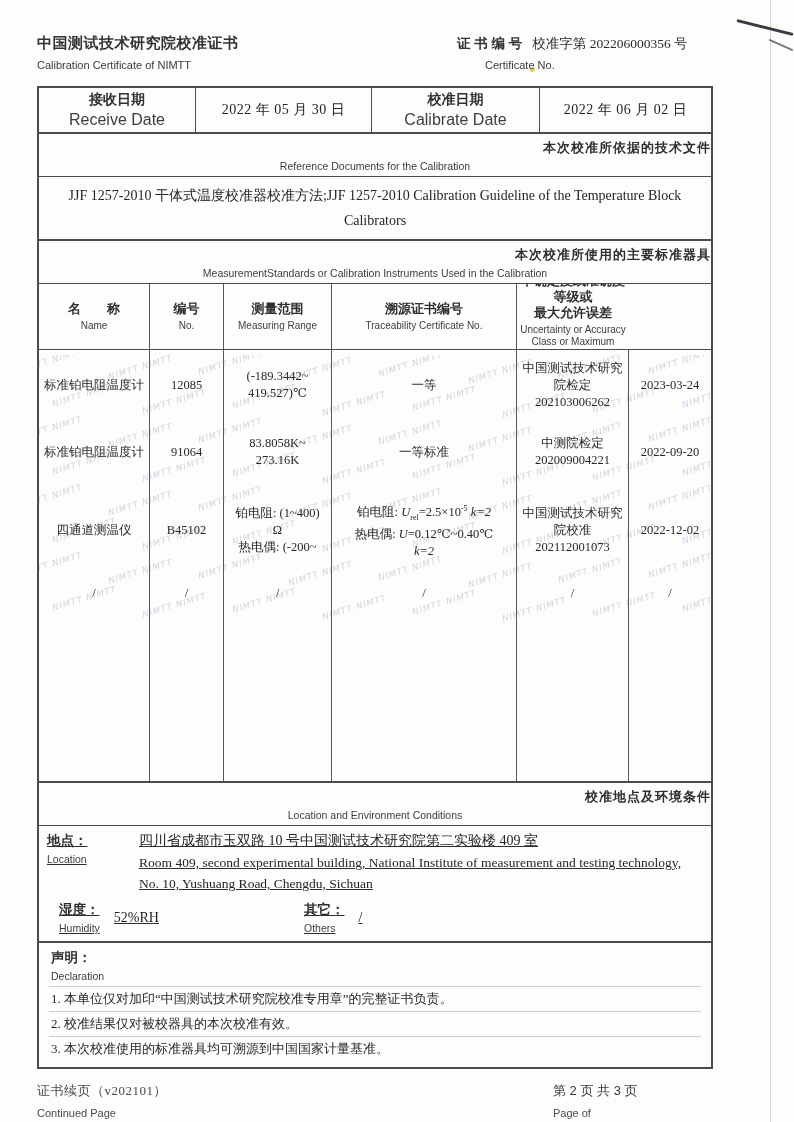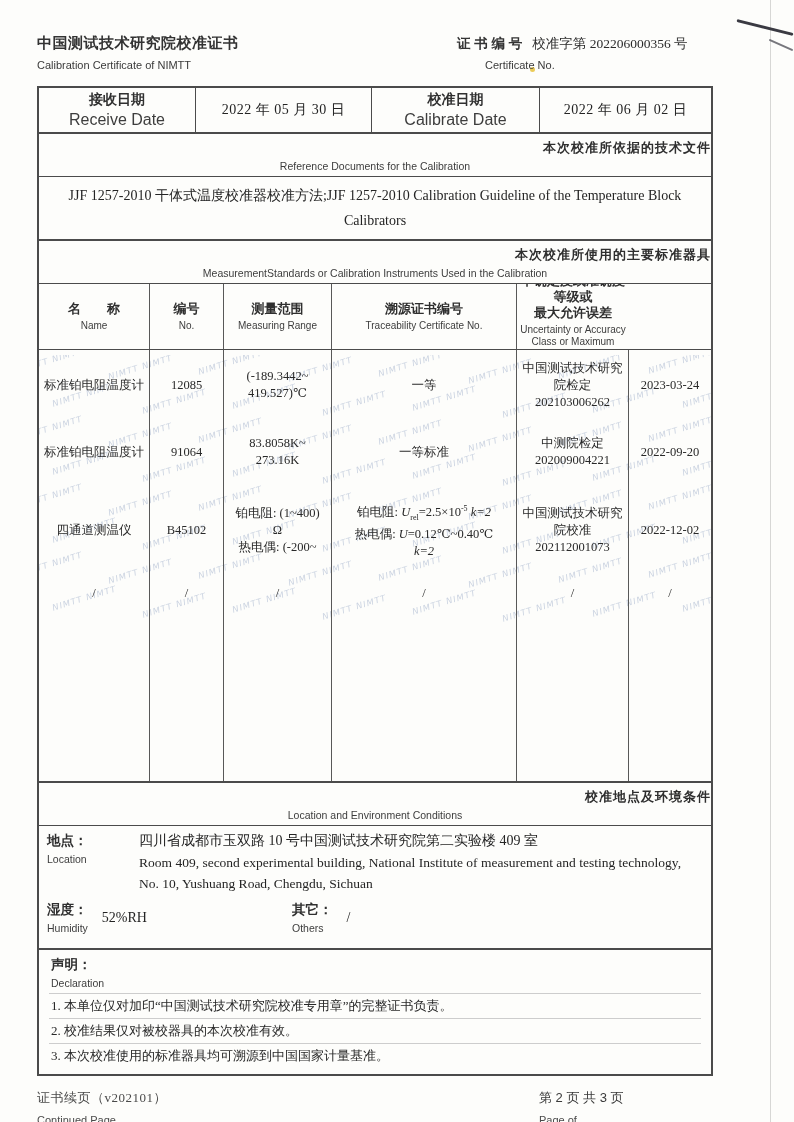--- a/index.html
+++ b/index.html
@@ -53,43 +53,43 @@
   .std-row.r1 { height:70px; } .std-row.r2 { height:64px; } .std-row.r3 { height:92px; }
   .std-row.r4 { height:34px; } .std-row.rfill { flex:1; }
   .std-row .c { font-size:12.5px; line-height:17px; color:#282828; }
   .trace { font-size:12px; line-height:16px; }
   .due { white-space:nowrap; font-size:12.5px; }
   .slash { font-size:13px; color:#333; }
   .unc-line i { font-style:italic; }
   sub { font-size:8px; } sup { font-size:8px; }
 
   
-  .loc-content { padding:4px 0 8px 0; }
+  .loc-content { padding:4px 0 1px 0;text-decoration:underline; }
   .loc-row { display:flex; padding:2px 8px 4px 8px; }
   .loc-label { width:92px; flex:none; }
   .lab-zh { font-family:"Liberation Sans","DejaVu Sans",sans-serif; font-size:13.5px; font-weight:bold; color:#2f2f2f; }
   .lab-en { font-family:"Liberation Sans","DejaVu Sans",sans-serif; font-size:10.5px; color:#3d3d3d; margin-top:3px; }
   .addr-zh { font-size:14px; color:#242424; }
   .addr-en { font-size:13.5px; color:#242424; line-height:21px; margin-top:2px; max-width:560px; }
   .env-row { display:flex; padding:3px 8px 6px 8px; }
   .env-g { display:flex; align-items:center; }
-  .env-g1 { width:263px; } .env-g2 { width:245px; } .env-g3 { flex:1; }
+  .env-g1 { width:263px; } .env-g2 { width:245px;margin-left:12px; } .env-g3 { flex:1; }
   .env-lab { margin-right:14px; }
   .env-val { font-size:14px; color:#242424; }
 
   
   .decl { padding:4px 10px 6px 10px; }
   .decl-item { border-top:1px solid #cdcdcd; padding:3px 0 3px 2px; font-size:13px; color:#282828; }
   .decl-head { padding:2px 0 4px 2px; }
 
   
   .doc-footer { position:relative; margin-top:13px; height:52px; }
   .foot-left-zh { font-size:13px; color:#4a4a4a; letter-spacing:.5px; }
   .foot-left-en { font-family:"Liberation Sans","DejaVu Sans",sans-serif; font-size:11px; color:#4a4a4a; margin-top:7px; }
-  .foot-right { position:absolute; left:502px; top:0; }
+  .foot-right { position:absolute; left:516px; top:0; }
   .foot-right-zh { font-family:"Liberation Sans","DejaVu Sans",sans-serif; font-size:13px; color:#3a3a3a; }
   .foot-right-en { font-family:"Liberation Sans","DejaVu Sans",sans-serif; font-size:11px; color:#4a4a4a; margin-top:7px; }
 
   
   .scan-line-right { position:absolute; left:770px; top:0; width:1px; height:1122px; background:#d7d7d5; }
   .corner-stroke1 { position:absolute; left:736px; top:26px; width:58px; height:3px; background:#3a3a42; transform:rotate(14deg); border-radius:2px; }
   .corner-stroke2 { position:absolute; left:768px; top:44px; width:26px; height:2px; background:#55555e; transform:rotate(24deg); border-radius:2px; opacity:.8; }
   .smudge { position:absolute; left:608px; top:14px; width:96px; height:18px; color:#9a9aa0; font-size:11px; letter-spacing:3px; filter:blur(1.5px); font-family:"DejaVu Sans",sans-serif; overflow:hidden; }
   .dot-artifact { position:absolute; left:530px; top:67px; width:5px; height:5px; background:#e8c23a; border-radius:50%; opacity:.85; }
   #watermark-layer { position:absolute; left:37px; top:355px; width:676px; height:268px; overflow:hidden; pointer-events:none; }

